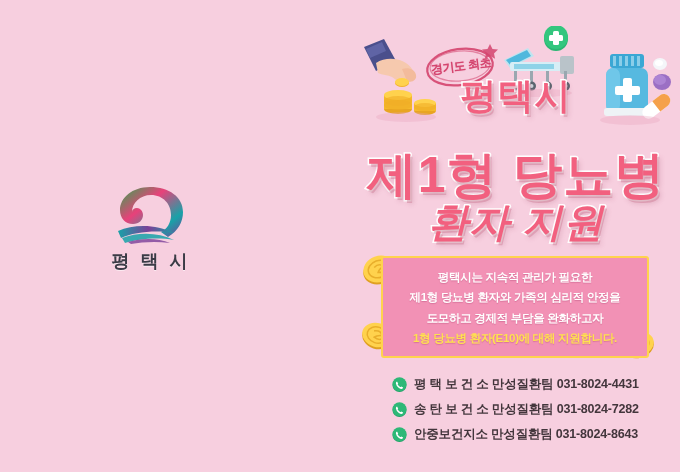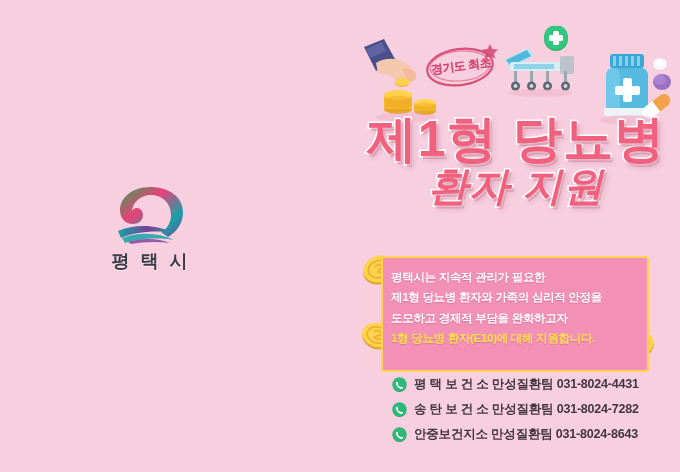--- a/index.html
+++ b/index.html
@@ -97,26 +97,27 @@
   #hl-1 { font-size: 36px; margin-bottom: 4px; }
   #hl-2 { font-size: 50px; margin-bottom: 2px; margin-top: 36px; }
   #hl-3 { font-size: 40px; font-style: italic; }
 
   
   #info-box {
     position: absolute;
     left: 381px;
     top: 256px;
     width: 268px;
-    height: 116px;
+    height: 102px;
     background: #f291b5;
     border: 2px solid #ffd34d;
     border-radius: 3px;
     box-sizing: border-box;
     padding: 9px 8px 0;
+    text-align: center;
   }
   .info-line {
     display: block;
     font-size: 11.5px;
     font-weight: bold;
     color: #ffffff;
     line-height: 1.78;
     letter-spacing: -0.3px;
     text-shadow: 0 1px 1px rgba(170,60,110,.35);
   }
@@ -288,20 +289,21 @@
   <div id="stamp">
     <svg viewBox="0 0 78 52" width="78" height="52" aria-hidden="true" style="position:absolute;left:0;top:0">
       <ellipse cx="38" cy="27" rx="33" ry="18" fill="none" stroke="#d4446e" stroke-width="2.2" transform="rotate(-8 38 27)" opacity=".9"></ellipse>
       <ellipse cx="38" cy="26" rx="30" ry="15" fill="none" stroke="#d4446e" stroke-width="1.2" transform="rotate(-5 38 26)" opacity=".55"></ellipse>
       <path d="M68 4 l2.5 5 5.5 .6 -4 3.8 1.1 5.4 -5.1-2.7 -5.1 2.7 1.1-5.4 -4-3.8 5.5-.6 Z" fill="#d4446e" opacity=".85"></path>
     </svg>
     <div id="stamp-text">경기도 최초</div>
   </div>
 
   <div id="headline">
+    <span class="hl" id="hl-1">평택시</span>
     <span class="hl" id="hl-2">제1형 당뇨병</span>
     <span class="hl" id="hl-3">환자 지원</span>
   </div>
 
   <div class="coin" id="coin-tl">
     <svg viewBox="0 0 34 34" width="34" height="34" aria-hidden="true">
       <ellipse cx="17" cy="18" rx="16" ry="13" fill="#e0a021" transform="rotate(-20 17 18)"></ellipse>
       <ellipse cx="17" cy="16" rx="16" ry="13" fill="#ffd24d" transform="rotate(-20 17 16)"></ellipse>
       <ellipse cx="17" cy="16" rx="11" ry="8.5" fill="none" stroke="#e9ae2b" stroke-width="1.5" transform="rotate(-20 17 16)"></ellipse>
       <path d="M13 13 q6-3 9 2 q-5 1-7 4 q5 2 8-1" fill="none" stroke="#e9ae2b" stroke-width="1.6" transform="rotate(-20 17 16)"></path>

